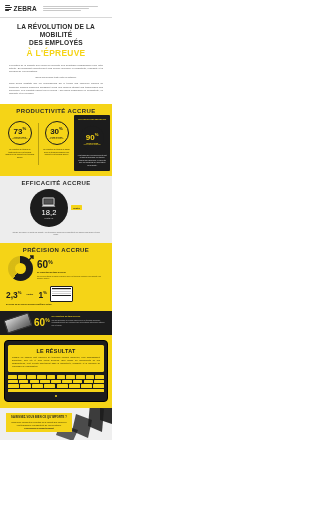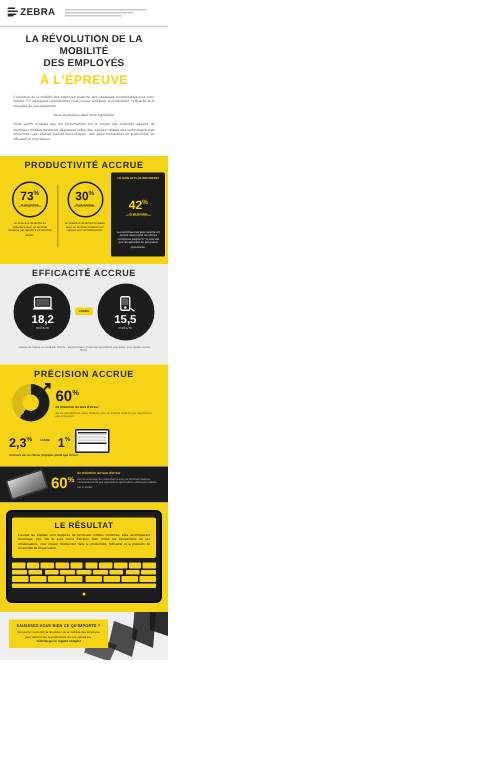--- a/index.html
+++ b/index.html
@@ -121,21 +121,21 @@
     display: flex; align-items: center; justify-content: center;
     gap: 3px; padding: 0 5px;
   }
   .eff-disc {
     width: 38px; height: 38px; border-radius: 50%; background: #1c1c1c;
     display: flex; flex-direction: column; align-items: center;
     justify-content: center; flex-shrink: 0;
   }
   .eff-icon { height: 13px; display:flex; align-items:flex-end; }
   .eff-val {
-    font-size: 7.6px; font-weight: bold; color: #fff; line-height: 8px; margin-top:1px;
+    font-size: 7.6px; font-weight: normal; color: #fff; line-height: 8px; margin-top:1px;
   }
   .eff-unit { font-size: 2.4px; color: #cfcfcf; letter-spacing:0.2px; }
   .vs-chip {
     background: #f5d417; color: #1c1c1c; font-size: 2.2px; font-weight: bold;
     padding: 1.2px 2.2px; border-radius: 0.5px; text-transform: lowercase;
   }
   .eff-foot {
     font-size: 1.9px; line-height: 2.6px; color: #6a6a6a;
     text-align: center; padding: 4px 10px 0;
   }
@@ -280,21 +280,21 @@
         </div>
         <div class="stat-foot">de réduction du temps de saisie avec un terminal moderne par rapport à un terminal ancien</div>
       </div>
 
       <div class="prod-col dark">
         <div class="stat-note">LE GAIN LE PLUS IMPORTANT</div>
         <div class="watch">
           <span class="crown"></span>
             <span class="stem"></span>
           <span class="body">
-            <span class="val"><span>42</span><span class="pct">%</span></span>
+            <span class="val"><span>90</span><span class="pct">%</span></span>
             <span class="sub">PLUS RAPIDE</span>
             <span class="sub2">sur les tâches complexes</span>
           </span>
         </div>
         <div class="stat-foot">Les terminaux les plus récents ont permis d'accomplir les tâches complexes jusqu'à 57 % plus vite que les appareils de génération précédente.</div>
       </div>
 
     </div>
   </div>
 
@@ -306,32 +306,20 @@
           <svg width="15" height="11" viewBox="0 0 15 11">
             <rect x="2" y="1" width="11" height="7" rx="0.6" fill="none" stroke="#fff" stroke-width="0.9"></rect>
             <rect x="3.2" y="2.2" width="8.6" height="4.6" fill="#fff" opacity="0.25"></rect>
             <path d="M0.6 9.4 H14.4 L13.2 8.2 H1.8 Z" fill="#fff"></path>
           </svg>
         </span>
         <span class="eff-val">18,2</span>
         <span class="eff-unit">mots/m</span>
       </div>
       <div class="vs-chip">contre</div>
-      <div class="eff-disc">
-        <span class="eff-icon">
-          <svg width="15" height="11" viewBox="0 0 15 11">
-            <rect x="4.5" y="0.8" width="6" height="9" rx="1" fill="none" stroke="#fff" stroke-width="0.9"></rect>
-            <rect x="5.5" y="1.9" width="4" height="4.6" fill="#fff" opacity="0.3"></rect>
-            <circle cx="7.5" cy="8" r="0.8" fill="#fff"></circle>
-            <path d="M11 8.5 l2.6 2" stroke="#fff" stroke-width="0.9" fill="none"></path>
-          </svg>
-        </span>
-        <span class="eff-val">15,5</span>
-        <span class="eff-unit">mots/m</span>
-      </div>
     </div>
     <div class="eff-foot">Vitesse de frappe en mots par minute : les terminaux modernes permettent une saisie plus rapide et plus fluide.</div>
   </div>
 
   <div class="sec-prec">
     <div class="band-title">PRÉCISION ACCRUE</div>
 
     <div class="donut-row">
       <div class="donut">
         <span class="arrow">

